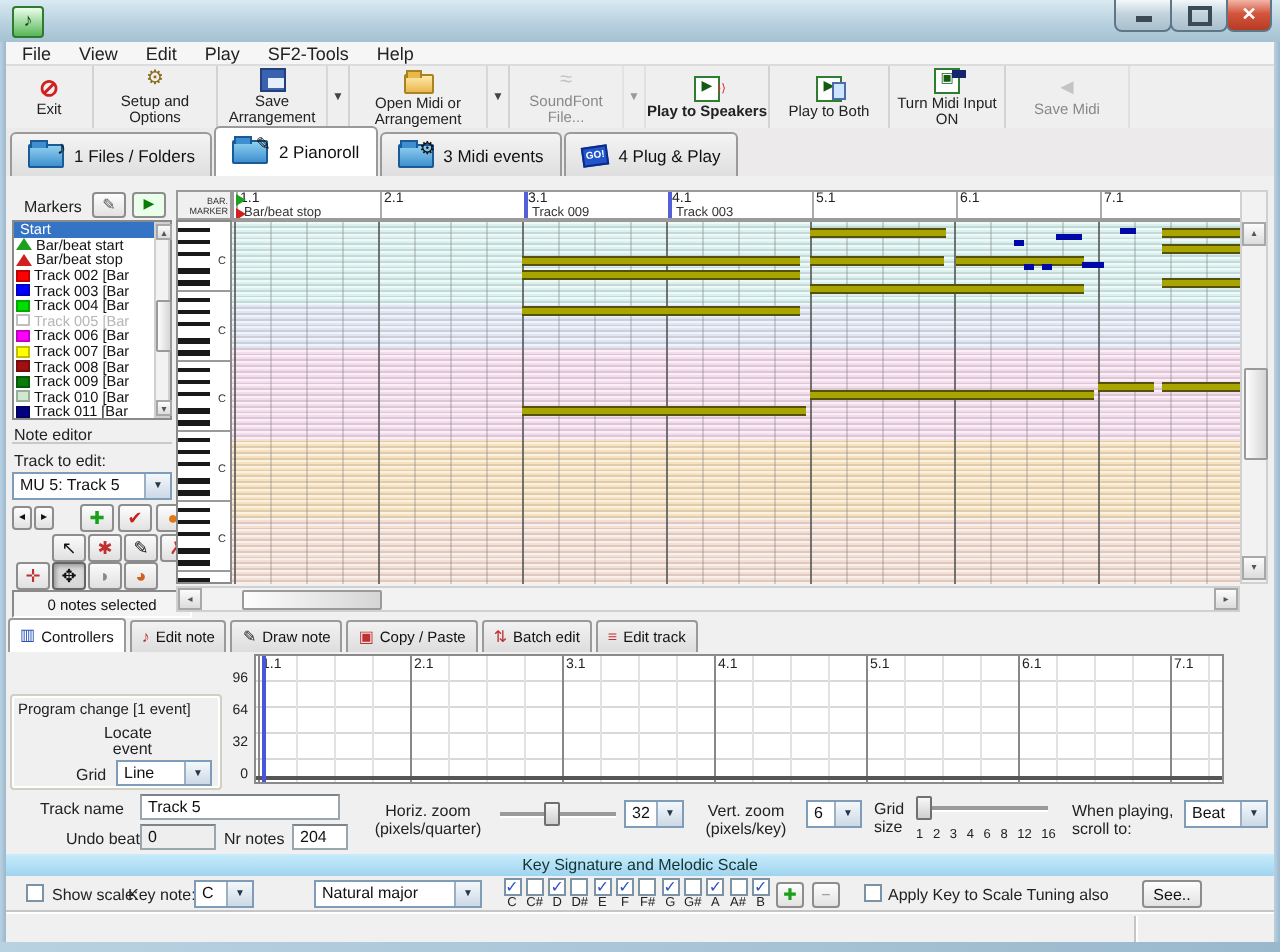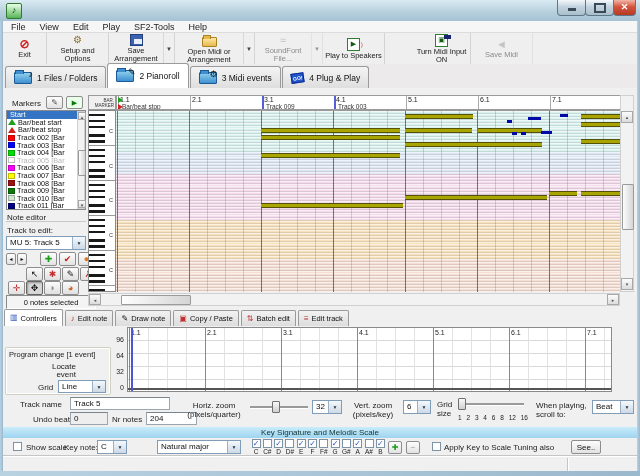--- a/index.html
+++ b/index.html
@@ -24,21 +24,21 @@
   #max-glyph{width:8px;height:6px;border:2px solid #3a4b57;margin-top:3px;}
   
   #menubar{left:3px;top:21px;width:634px;height:12px;background:#f6f6f6;border-bottom:1px solid #dcdcdc;
     display:flex;align-items:flex-end;padding-left:8px;box-sizing:border-box;}
   .menu-item{margin-right:14px;font-size:9px;color:#222;}
   #toolbar{left:3px;top:33px;width:634px;height:31px;background:#efefef;border-bottom:1px solid #cfcfcf;
     display:flex;}
   .tbtn{height:31px;border-right:1px solid #d3d3d3;box-sizing:border-box;display:flex;}
   .tbtn .main{flex:1;display:flex;flex-direction:column;align-items:center;justify-content:center;}
   .tbtn .lbl{font-size:7.5px;line-height:8px;text-align:center;color:#222;}
-  .tbtn.bold .lbl{font-weight:normal;}
+  .tbtn.bold .lbl{font-weight:bold;}
   .tbtn.disabled{opacity:.5;}
   .tbtn .drop{width:10px;display:flex;align-items:center;justify-content:center;
     border-left:1px solid #d8d8d8;font-size:6px;color:#444;}
   .tbi{width:14px;height:12px;position:relative;margin-bottom:1px;display:flex;
        align-items:center;justify-content:center;font-size:10px;line-height:12px;}
   .i-exit{color:#d02020;font-size:12px;font-weight:bold;}
   .i-setup{color:#8a6d1f;}
   .i-save{width:11px;height:10px;background:#3a62b0;border:1px solid #23407a;}
   .i-save::after{content:"";position:absolute;left:3px;top:4px;width:8px;height:5px;background:#e8eefc;}
   .i-open{width:13px;height:8px;background:linear-gradient(#ffe9a8,#e8b84f);border:1px solid #a8831f;border-radius:1px;margin-top:3px;}
@@ -198,21 +198,27 @@
           <div class="lbl">SoundFont File...</div>
         </div>
         <div class="drop">▼</div>
       </div>
       <div class="tbtn bold" style="width: 62px;">
         <div class="main">
           <span class="tbi playbox i-spk">▶</span>
           <div class="lbl">Play to Speakers</div>
         </div>
       </div>
-      <div class="tbtn" style="width: 58px; margin-left: 28px;">
+      <div class="tbtn" style="width: 60px;">
+        <div class="main">
+          <span class="tbi playbox i-pb">▶</span>
+          <div class="lbl">Play to Both</div>
+        </div>
+      </div>
+      <div class="tbtn" style="width: 58px;">
         <div class="main">
           <span class="tbi playbox i-midi">▣</span>
           <div class="lbl">Turn Midi Input ON</div>
         </div>
       </div>
       <div class="tbtn disabled" style="width: 62px;">
         <div class="main">
           <span class="tbi i-savemidi">◄</span>
           <div class="lbl">Save Midi</div>
         </div>
@@ -535,21 +541,21 @@
       <div class="ctl-bar-lab" style="left: 459px;">7.1</div>
       <div style="position: absolute; left: 0px; bottom: 1px; width: 485px; height: 2px; background: rgb(85, 85, 85);"></div>
       <div style="position: absolute; left: 3px; top: 0px; width: 2px; height: 65px; background: rgb(74, 85, 216);"></div>
     </div>
 
   <div class="abs lab" style="left:20px;top:400px;">Track name</div>
   <div class="abs tin" style="left:70px;top:397px;width:100px;height:13px;">Track 5</div>
   <div class="abs lab" style="left:33px;top:415px;">Undo beat</div>
   <div class="abs tin" style="left:70px;top:412px;width:38px;height:13px;background:#eee;">0</div>
   <div class="abs lab" style="left:112px;top:415px;">Nr notes</div>
-  <div class="abs tin" style="left:146px;top:412px;width:51px;height:13px;">204</div>
+  <div class="abs tin" style="left:146px;top:412px;width:28px;height:13px;">204</div>
 
   <div class="abs lab" style="left:182px;top:401px;width:64px;text-align:center;">Horiz. zoom</div>
   <div class="abs lab" style="left:182px;top:410px;width:64px;text-align:center;">(pixels/quarter)</div>
   <div class="abs slider-track" style="left:250px;top:406px;width:58px;"></div>
   <div class="abs slider-thumb" style="left:272px;top:401px;"></div>
   <div class="abs combo" style="left:312px;top:400px;width:30px;height:14px;">
     <span class="cv">32</span>
       <span class="ca">▼</span>
   </div>
 

